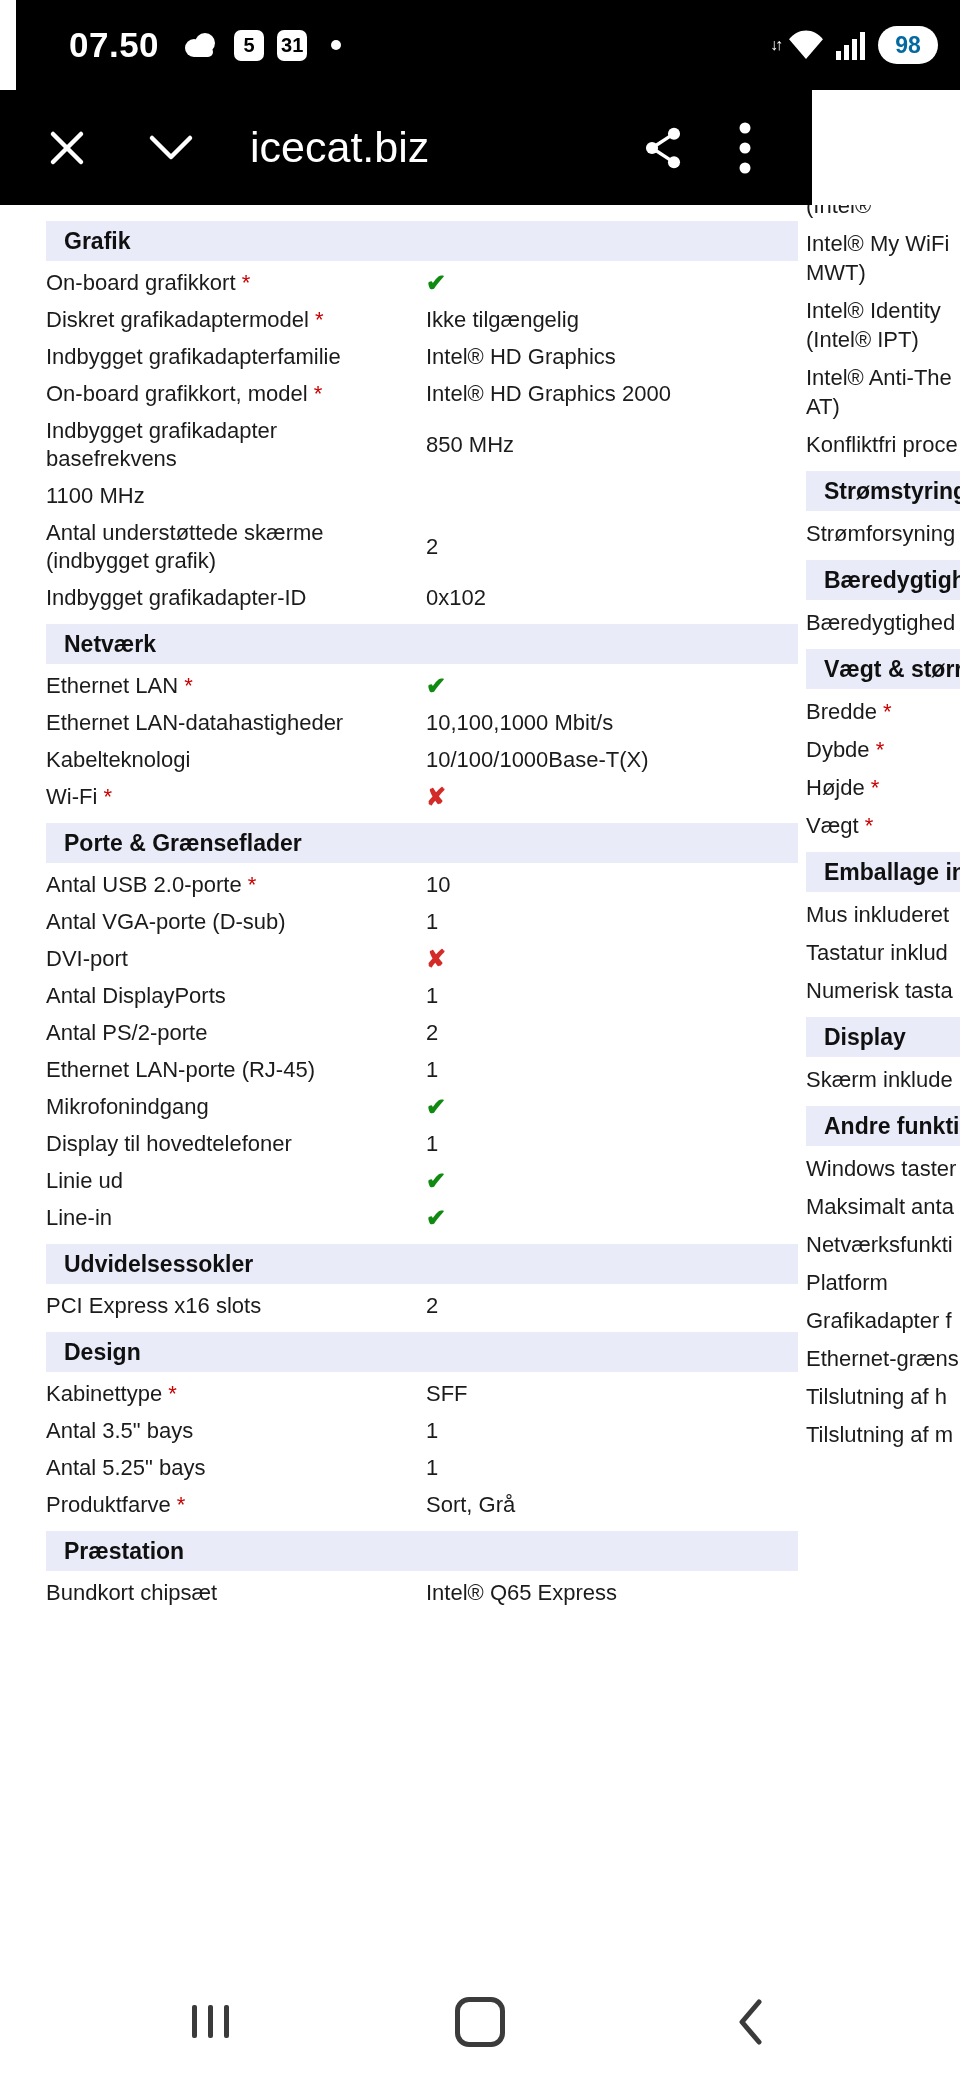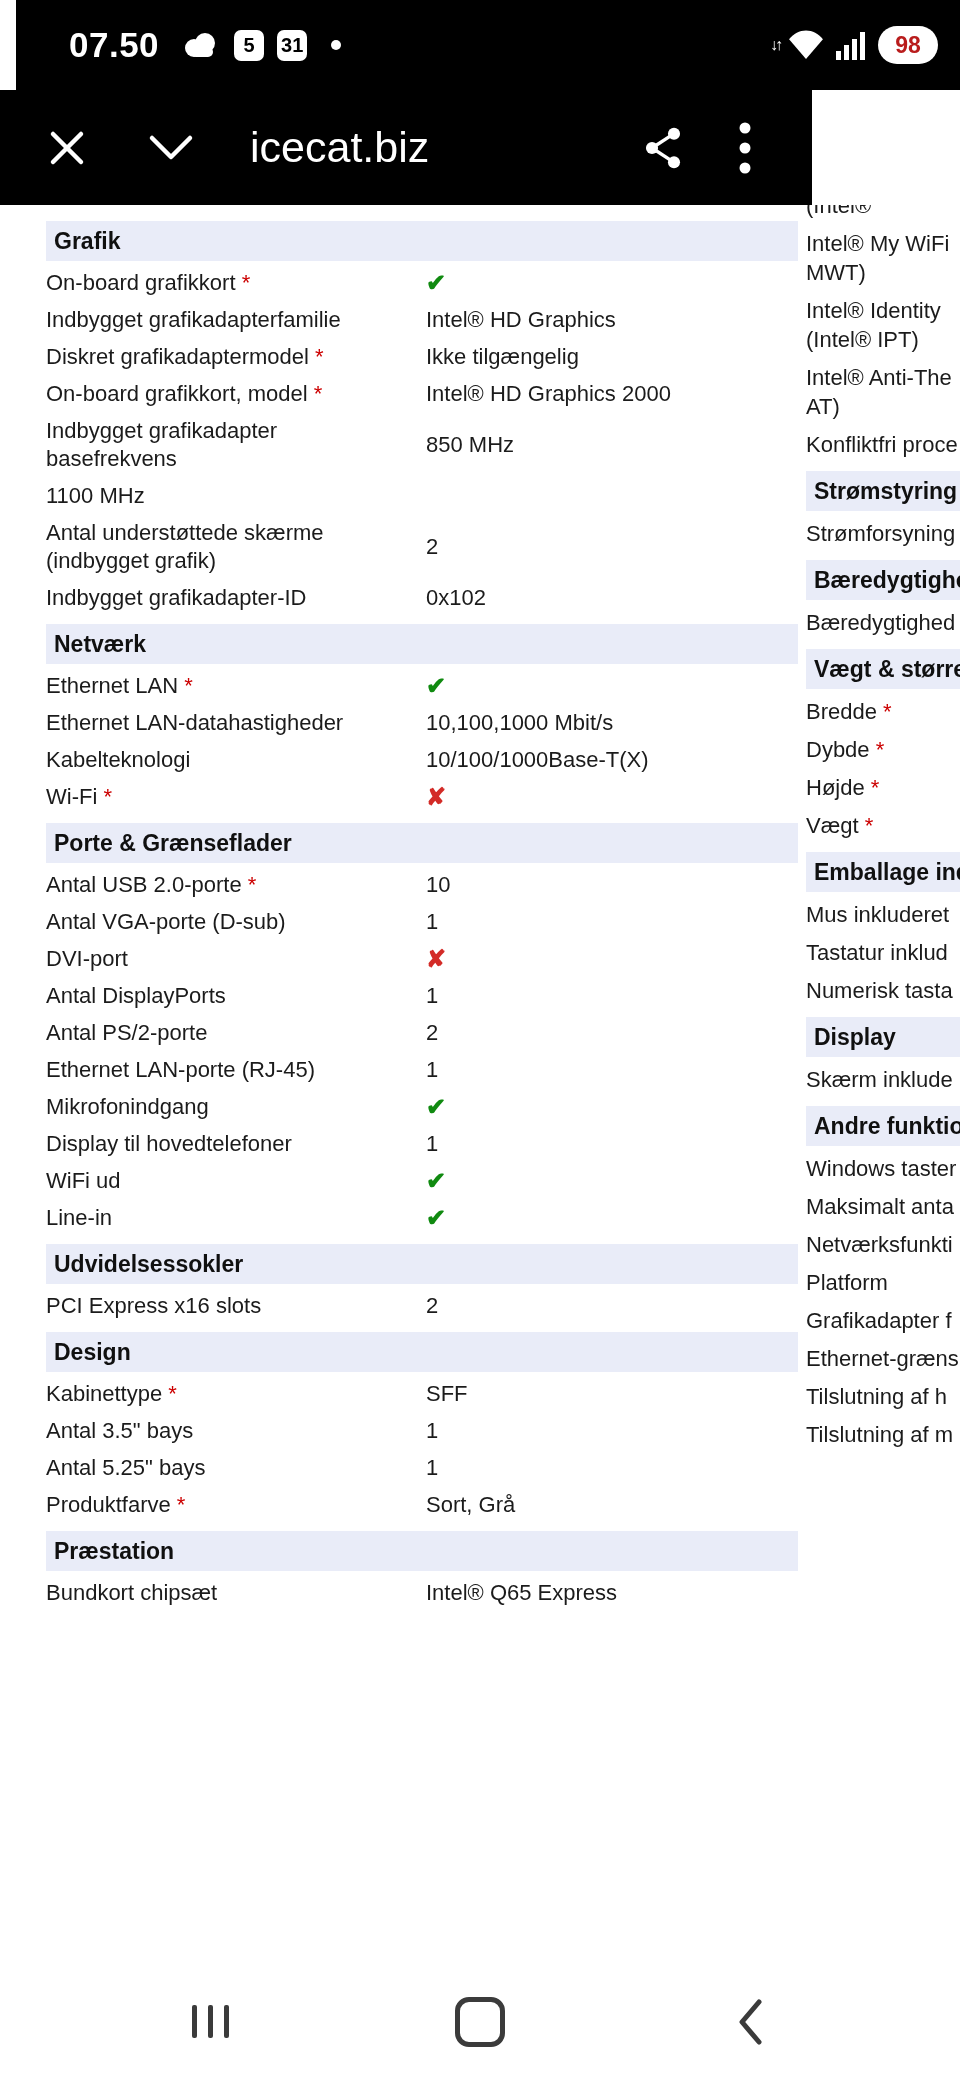--- a/index.html
+++ b/index.html
@@ -9,35 +9,35 @@
     display:flex;align-items:center;box-sizing:border-box;padding:0 38px 0 53px;color:#fff;}
   .sb-left{display:flex;align-items:center;}
   .sb-time{font-size:35px;font-weight:700;letter-spacing:.5px;}
   .sb-cloud{margin-left:22px;display:flex;align-items:center;}
   .sb-badge{min-width:30px;height:31px;background:#fff;color:#000;border-radius:7px;
     font-size:20px;font-weight:700;display:flex;align-items:center;justify-content:center;
     margin-left:13px;padding:0 4px;box-sizing:border-box;}
   .sb-dot{width:10px;height:10px;border-radius:50%;background:#fff;margin-left:24px;}
   .sb-right{margin-left:auto;display:flex;align-items:center;gap:11px;}
   .sb-arrows{font-size:16px;letter-spacing:-3px;line-height:1;margin-right:-4px;}
-  .sb-battery{min-width:60px;height:38px;background:#fff;color:#b91c1c;border-radius:20px;
+  .sb-battery{min-width:60px;height:38px;background:#fff;color:#0369a1;border-radius:20px;
     display:flex;align-items:center;justify-content:center;font-size:23px;font-weight:700;
     padding:6px 8px;box-sizing:border-box;}
   
   .app-bar{position:absolute;top:90px;left:0;width:812px;height:115px;background:#000;
     display:flex;align-items:center;box-sizing:border-box;padding:0 30px;}
   .icon-btn{width:74px;height:84px;display:flex;align-items:center;justify-content:center;cursor:pointer;}
   .app-title{color:#fff;font-size:43px;margin-left:42px;white-space:nowrap;}
   .ab-spacer{flex:1;}
   
   .content{position:absolute;top:205px;left:0;width:960px;height:1758px;background:#fff;overflow:hidden;}
   .col-left{position:absolute;left:46px;top:16px;width:752px;}
   .col-right{position:absolute;left:806px;top:-14px;width:430px;}
   .sec-header{background:#e9ecf8;color:#101010;font-weight:700;font-size:23px;height:40px;
-    line-height:40px;padding-left:8px;margin:12px 0 8px;box-sizing:border-box;white-space:nowrap;overflow:hidden;}
+    line-height:40px;padding-left:18px;margin:12px 0 8px;box-sizing:border-box;white-space:nowrap;overflow:hidden;}
   .col-left .sec-header:first-child{margin-top:0;}
   .spec-row{display:flex;align-items:center;margin-bottom:9px;}
   .spec-label{width:380px;padding-right:36px;box-sizing:border-box;font-size:22px;
     line-height:28px;color:#1b1b1b;}
   .spec-value{font-size:22px;line-height:28px;color:#1b1b1b;}
   .spec-value.check{color:#108a10;font-weight:700;font-size:24px;}
   .spec-value.cross{color:#d32b27;font-weight:700;font-size:24px;}
   .req{color:#cc0000;}
   .r-row{margin-bottom:9px;}
   .r-line{font-size:22px;line-height:29px;color:#1b1b1b;white-space:nowrap;}
@@ -126,28 +126,28 @@
 </div>
 
 <div class="content">
   <div class="col-left" id="col-left">
       <div class="sec-header">Grafik</div>
       <div class="spec-row">
         <div class="spec-label">On-board grafikkort<span class="req"> *</span></div>
         <div class="spec-value check">✔</div>
       </div>
       <div class="spec-row">
+        <div class="spec-label">Diskret grafikadaptermodel<span class="req"> *</span></div>
+        <div class="spec-value text">Ikke tilgængelig</div>
+      </div>
+      <div class="spec-row">
         <div class="spec-label">Indbygget grafikadapterfamilie</div>
         <div class="spec-value text">Intel® HD Graphics</div>
       </div>
       <div class="spec-row">
-        <div class="spec-label">Diskret grafikadaptermodel<span class="req"> *</span></div>
-        <div class="spec-value text">Ikke tilgængelig</div>
-      </div>
-      <div class="spec-row">
         <div class="spec-label">On-board grafikkort, model<span class="req"> *</span></div>
         <div class="spec-value text">Intel® HD Graphics 2000</div>
       </div>
       <div class="spec-row">
         <div class="spec-label">Indbygget grafikadapter basefrekvens</div>
         <div class="spec-value text">850 MHz</div>
       </div>
       <div class="spec-row">
         <div class="spec-value text">1100 MHz</div>
       </div>
@@ -203,21 +203,21 @@
       </div>
       <div class="spec-row">
         <div class="spec-label">Mikrofonindgang</div>
         <div class="spec-value check">✔</div>
       </div>
       <div class="spec-row">
         <div class="spec-label">Display til hovedtelefoner</div>
         <div class="spec-value text">1</div>
       </div>
       <div class="spec-row">
-        <div class="spec-label">WiFi ud</div>
+        <div class="spec-label">Linie ud</div>
         <div class="spec-value check">✔</div>
       </div>
       <div class="spec-row">
         <div class="spec-label">Line-in</div>
         <div class="spec-value check">✔</div>
       </div>
       <div class="sec-header">Udvidelsessokler</div>
       <div class="spec-row">
         <div class="spec-label">PCI Express x16 slots</div>
         <div class="spec-value text">2</div>

